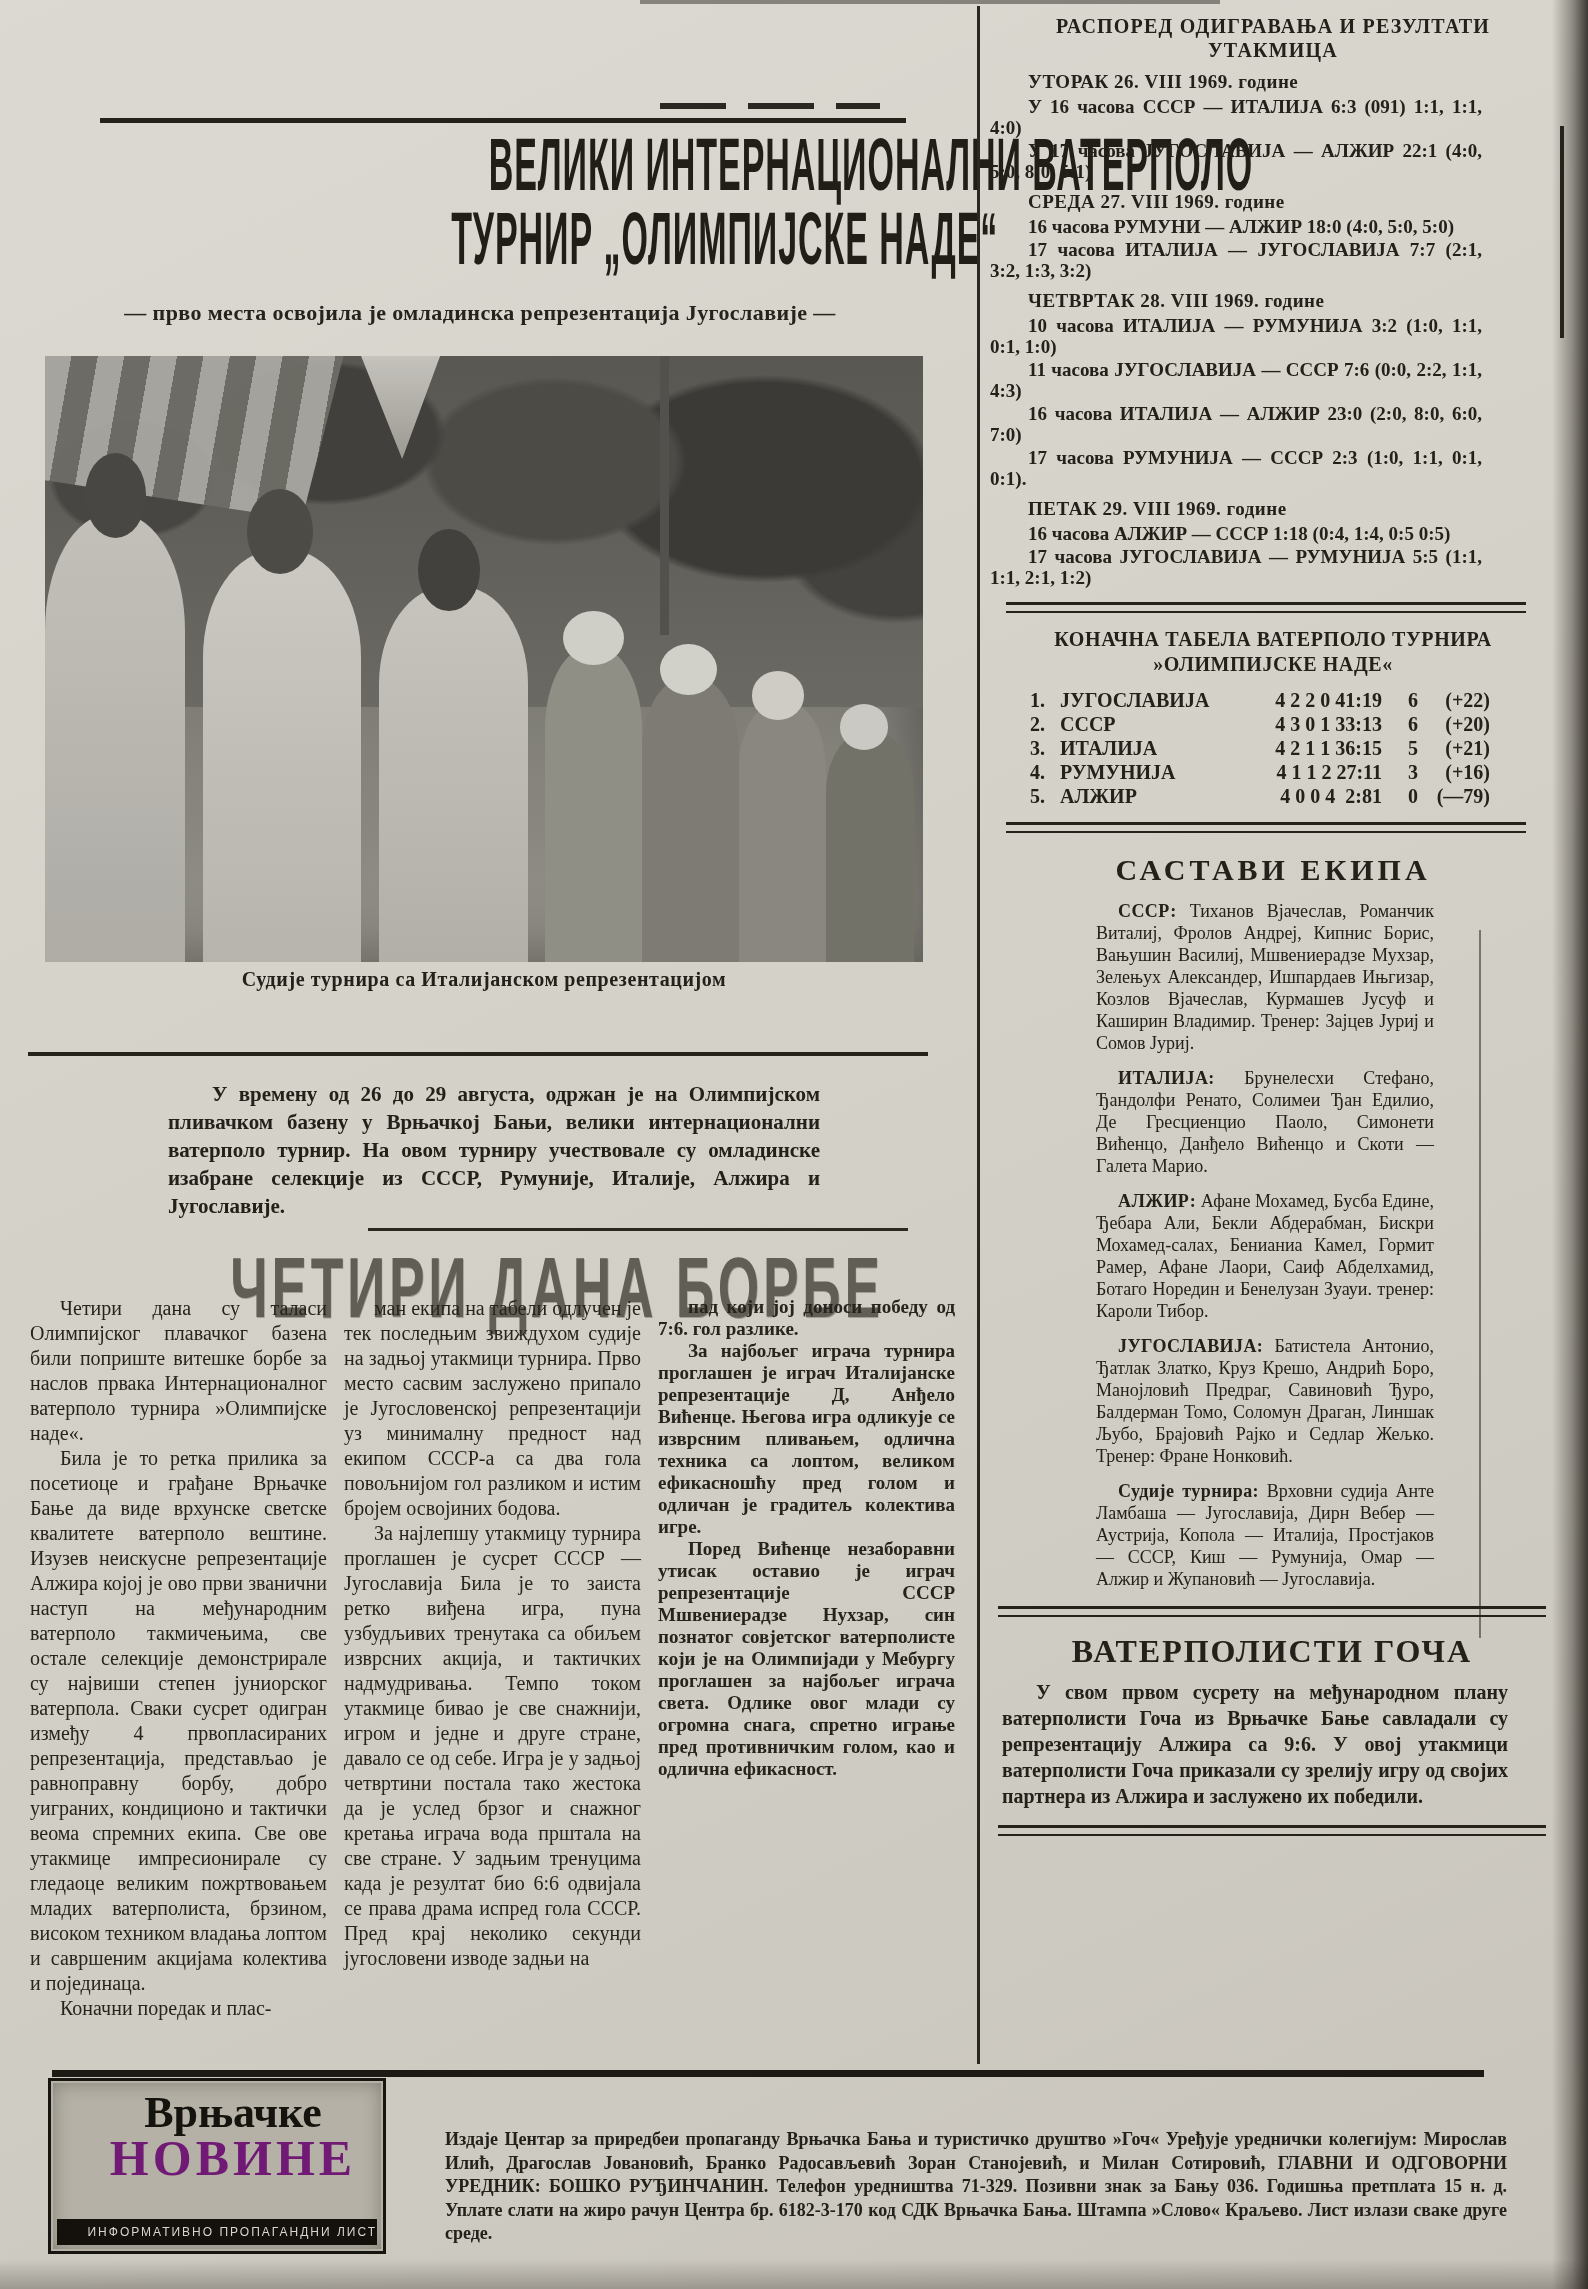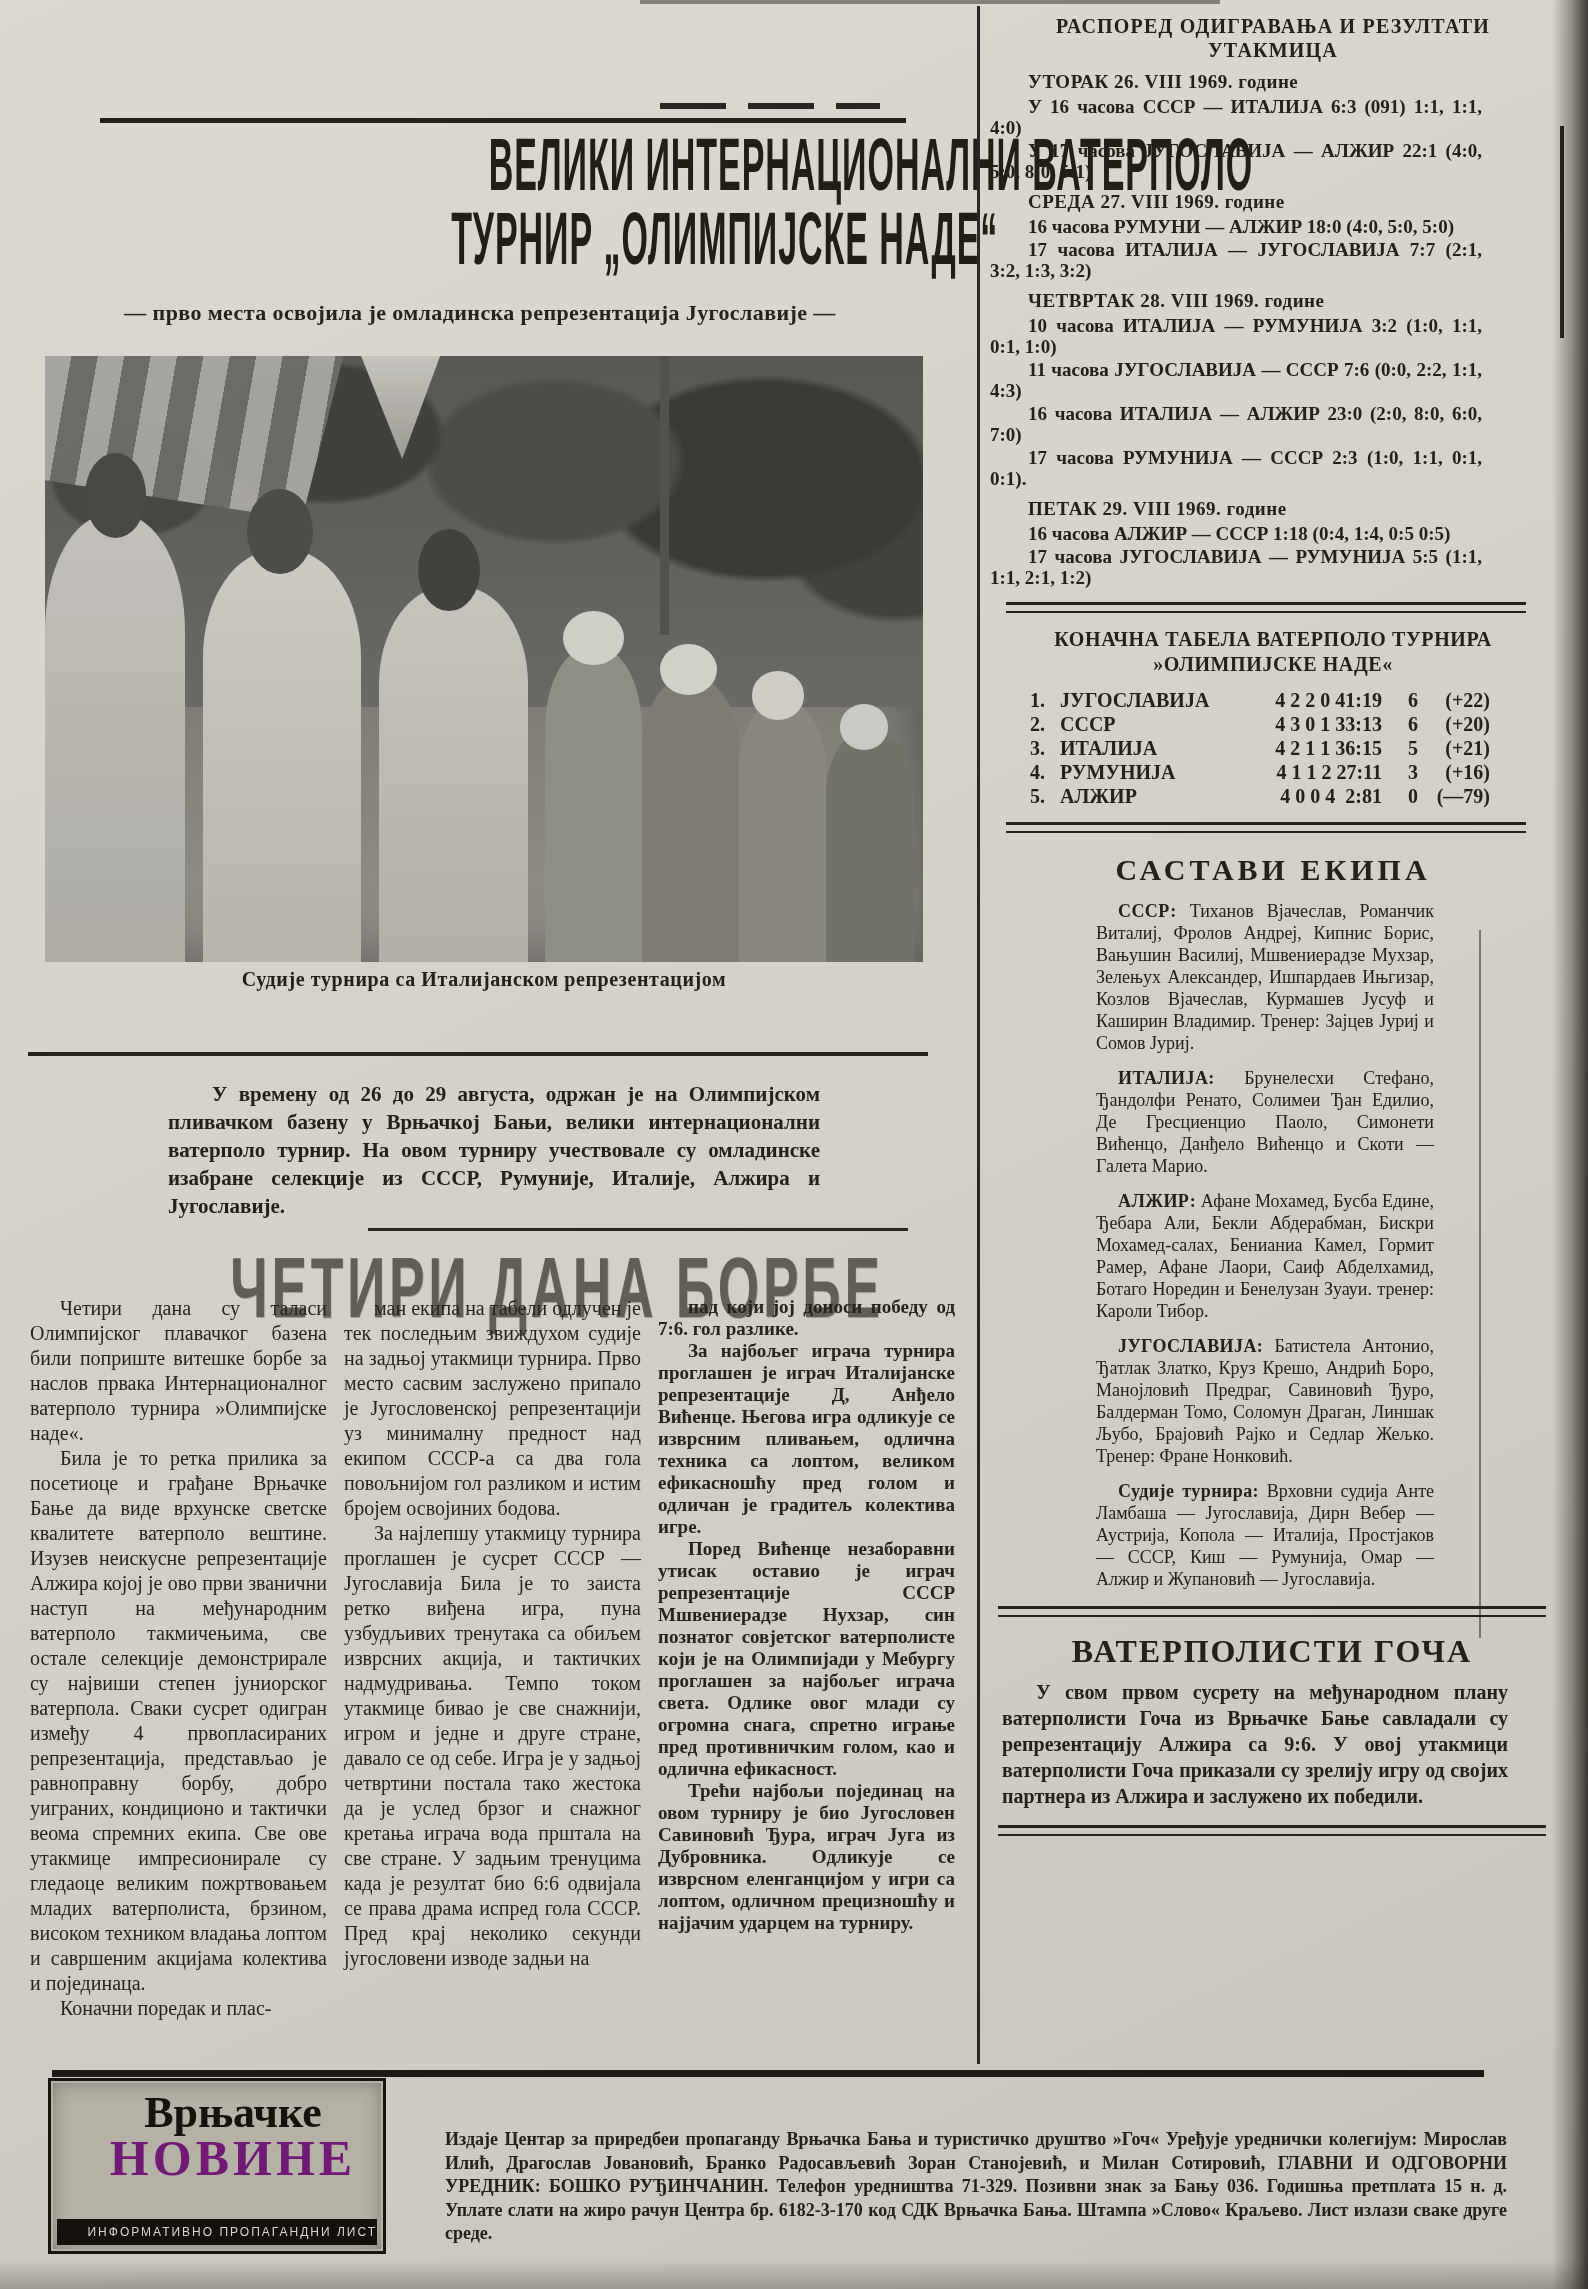--- a/index.html
+++ b/index.html
@@ -168,21 +168,20 @@
       <p class="body">Коначни поредак и плас-</p>
   </div>
   <div class="col col2">
     <p class="body">ман екипа на табели одлучен је тек последњим звиждухом судије на задњој утакмици турнира. Прво место сасвим заслужено припало је Југословенској репрезентацији уз минималну предност над екипом СССР-а са два гола повољнијом гол разликом и истим бројем освојиних бодова.</p>
       <p class="body">За најлепшу утакмицу турнира проглашен је сусрет СССР — Југославија Била је то заиста ретко виђена игра, пуна узбудљивих тренутака са обиљем изврсних акција, и тактичких надмудривања. Темпо током утакмице бивао је све снажнији, игром и једне и друге стране, давало се од себе. Игра је у задњој четвртини постала тако жестока да је услед брзог и снажног кретања играча вода прштала на све стране. У задњим тренуцима када је резултат био 6:6 одвијала се права драма испред гола СССР. Пред крај неколико секунди југословени изводе задњи на</p>
   </div>
   <div class="col col3">
     <p class="body">пад који јој доноси победу од 7:6. гол разлике.</p>
       <p class="body">За најбољег играча турнира проглашен је играч Италијанске репрезентације Д, Анђело Вићенце. Његова игра одликује се изврсним пливањем, одлична техника са лоптом, великом ефикасношћу пред голом и одличан је градитељ колектива игре.</p>
       <p class="body">Поред Вићенце незаборавни утисак оставио је играч репрезентације СССР Мшвениерадзе Нухзар, син познатог совјетског ватерполисте који је на Олимпијади у Мебургу проглашен за најбољег играча света. Одлике овог млади су огромна снага, спретно играње пред противничким голом, као и одлична ефикасност.</p>
-      <p class="body">Трећи најбољи појединац на овом турниру је био Југословен Савиновић Ђура, играч Југа из Дубровника. Одликује се изврсном еленганцијом у игри са лоптом, одличном прецизношћу и најјачим ударцем на турниру.</p>
   </div>
 
   <div class="vrule"></div>
   <div class="vrule2"></div>
 
   <aside class="right">
     <div class="schtitle">
       <div>РАСПОРЕД ОДИГРАВАЊА И РЕЗУЛТАТИ</div>
       <div>УТАКМИЦА</div>
     </div>

